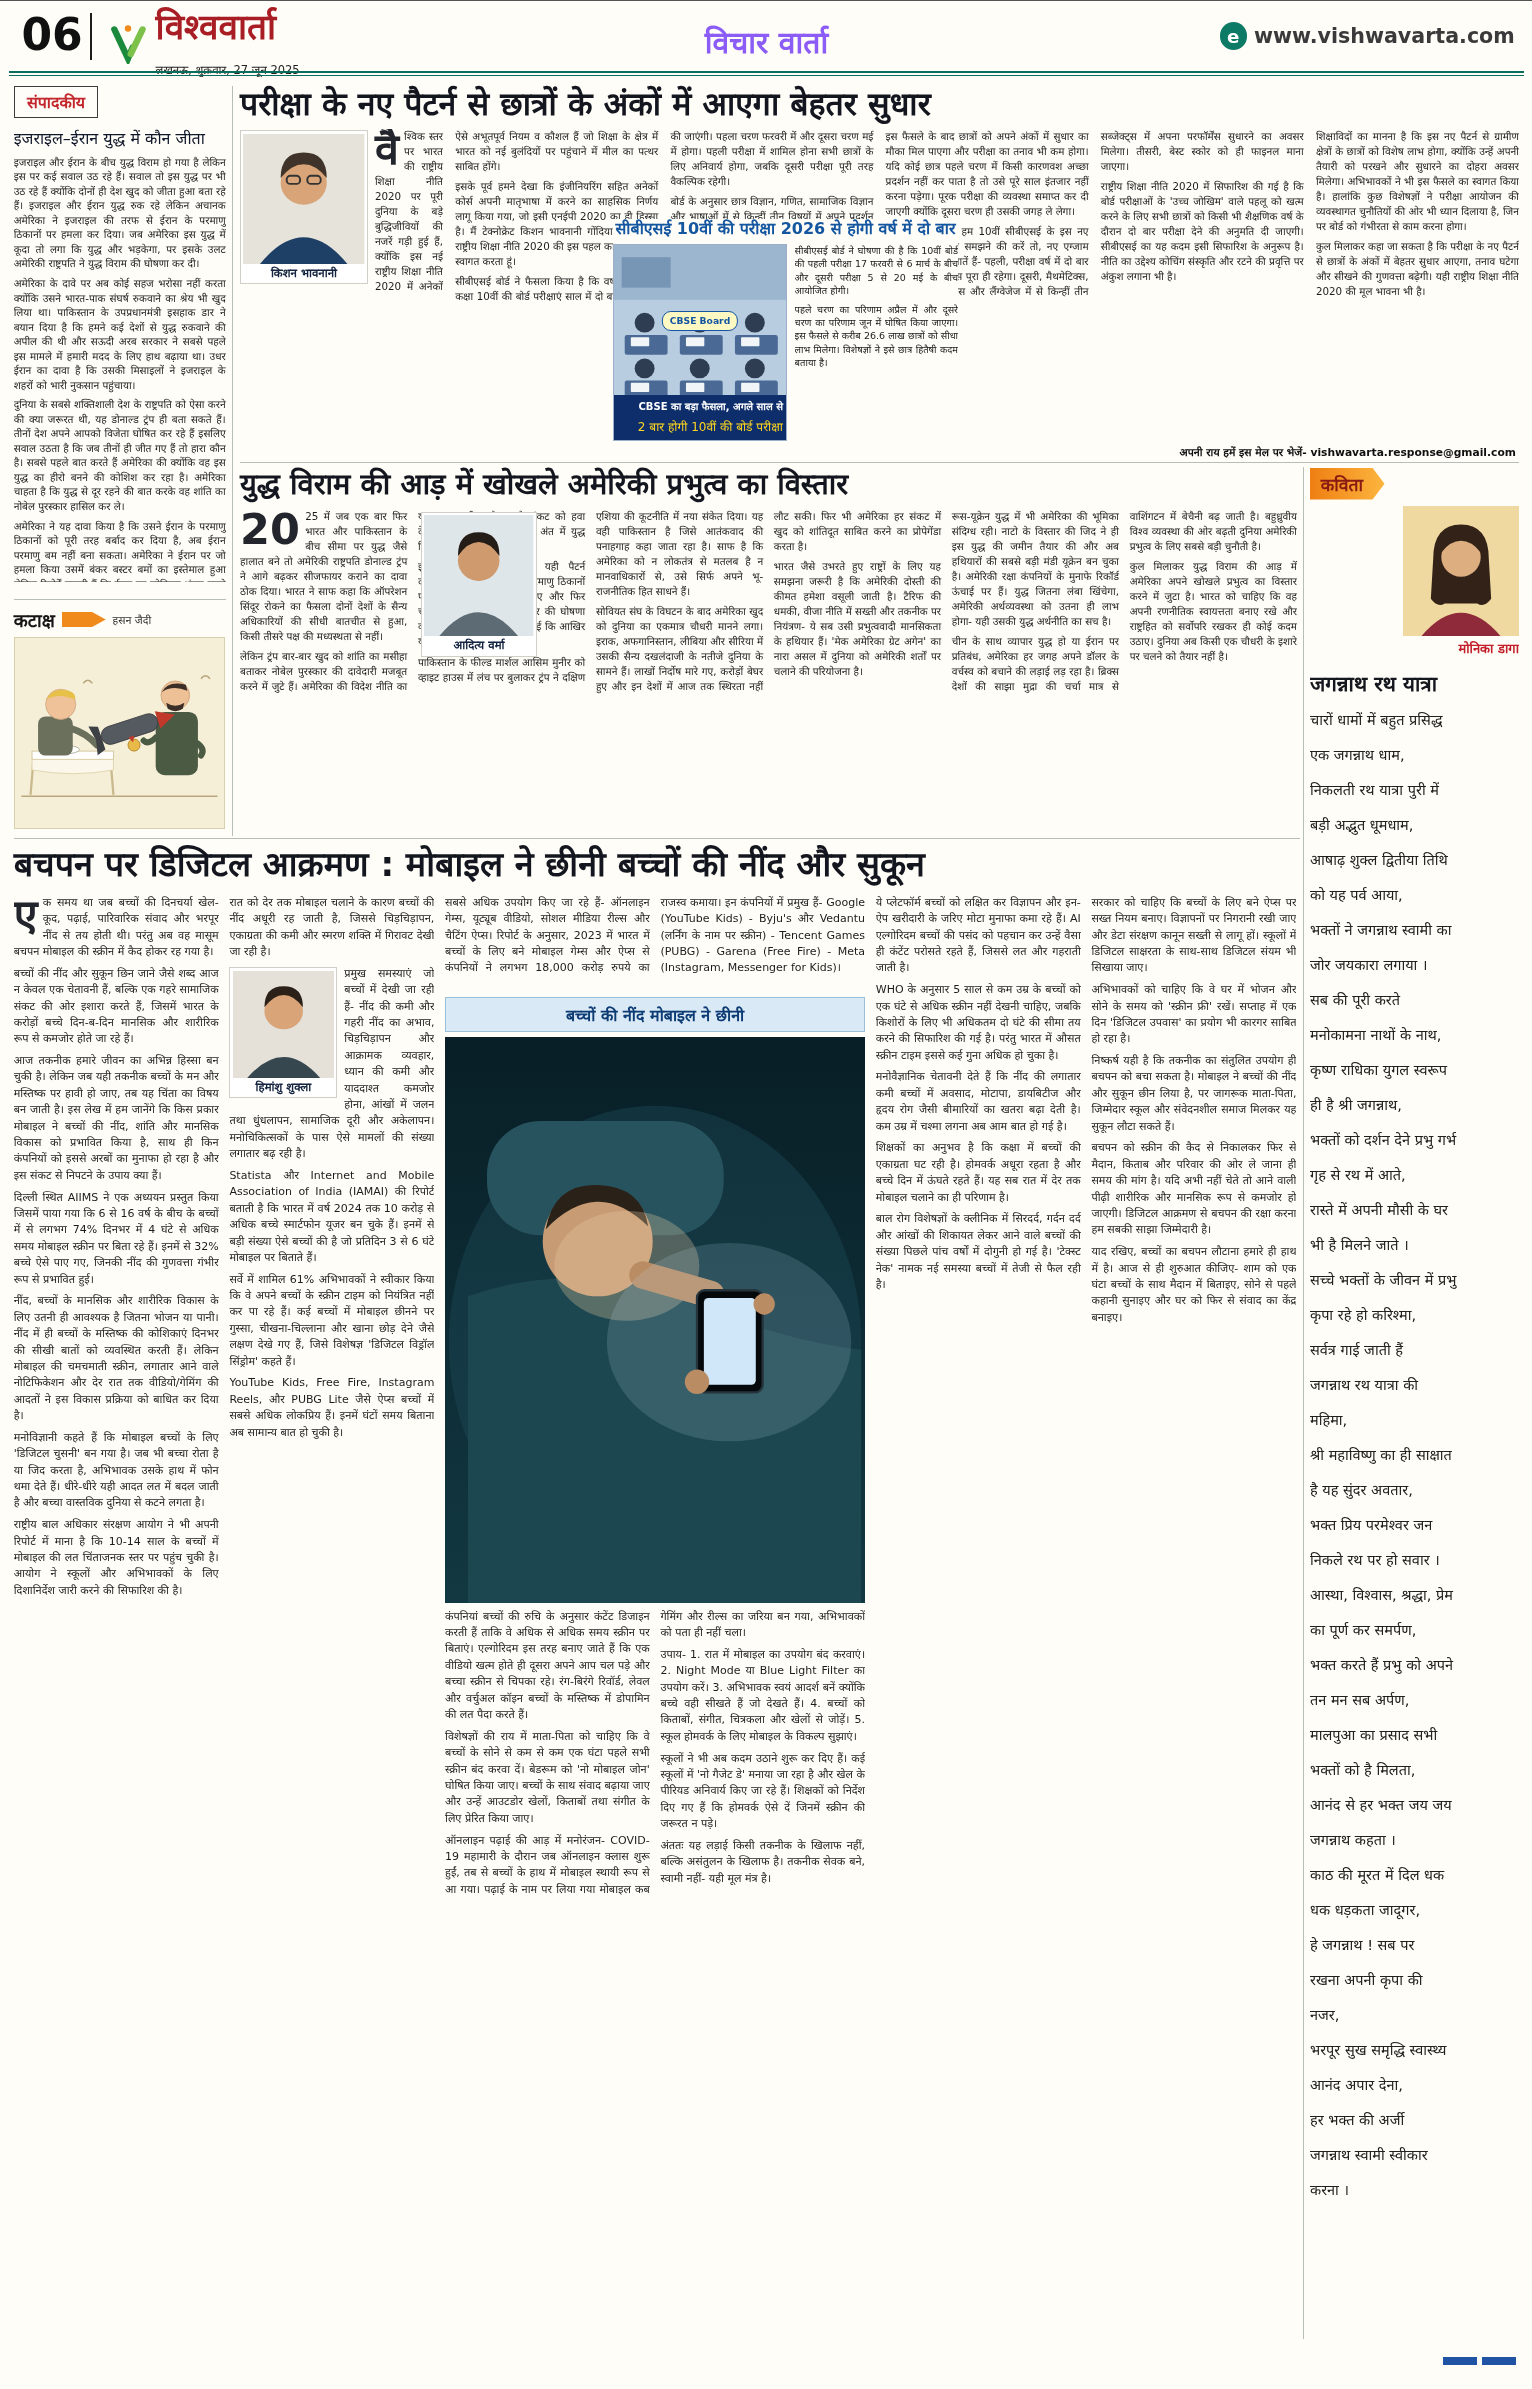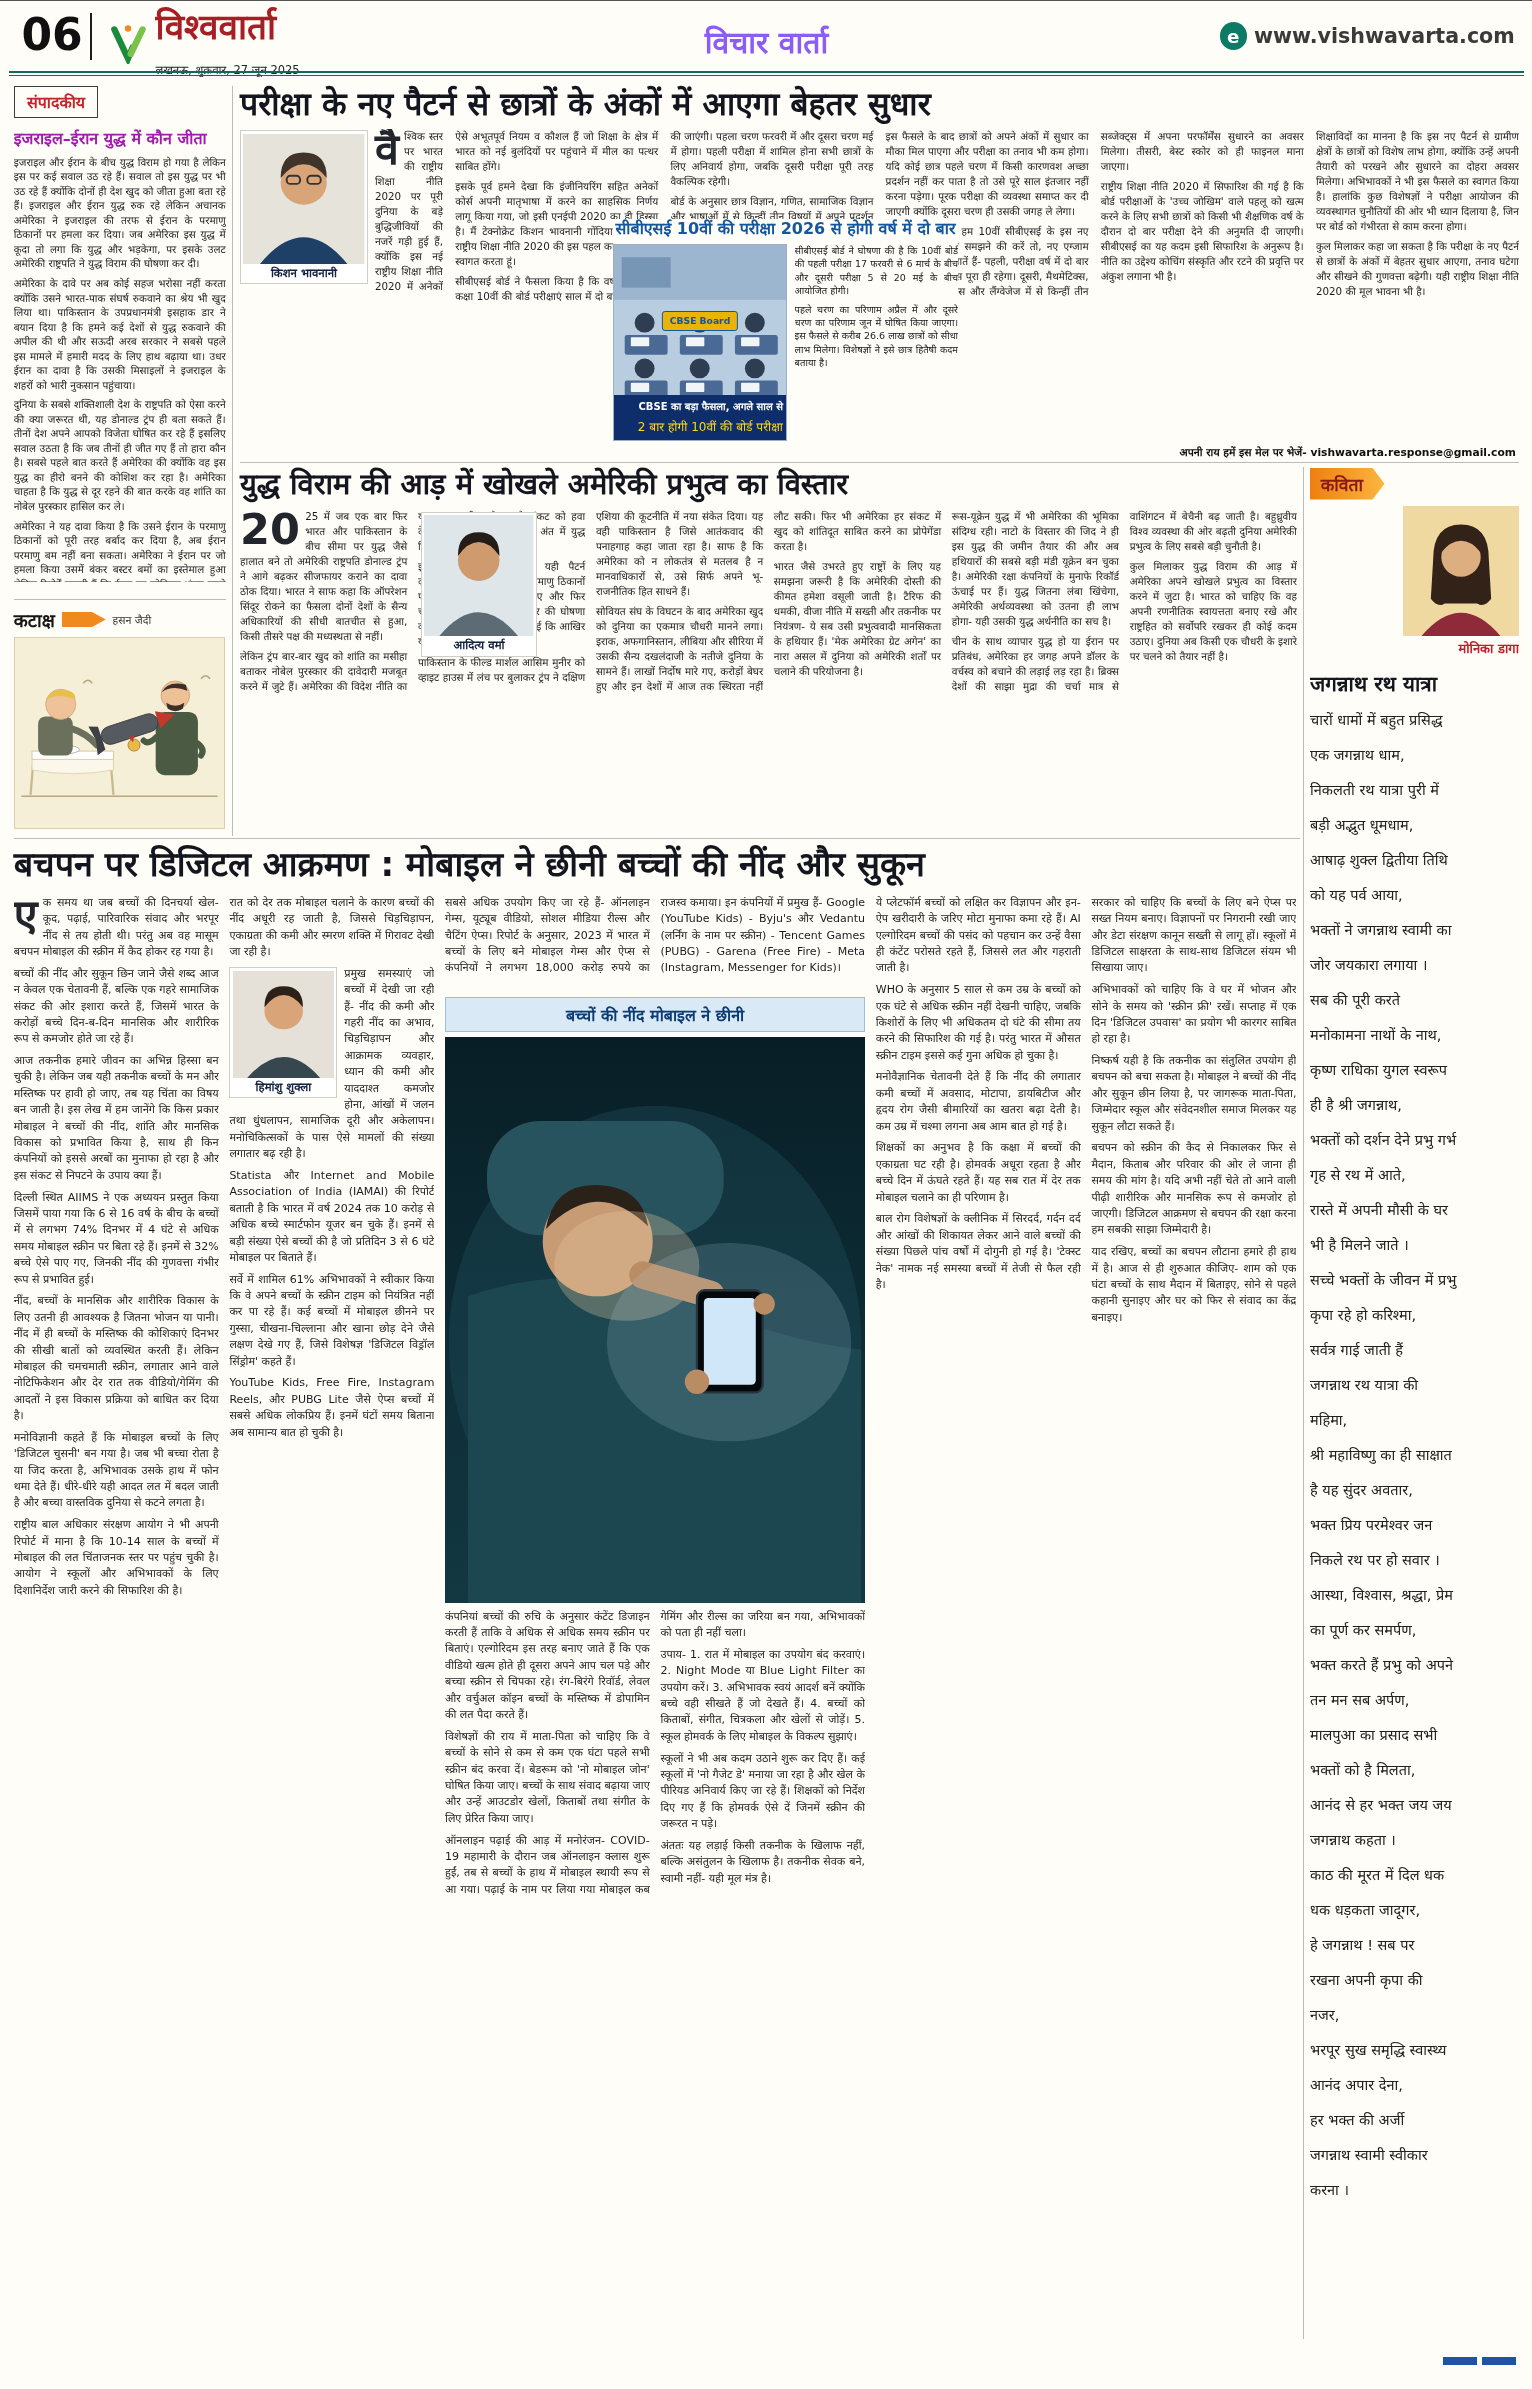--- a/index.html
+++ b/index.html
@@ -25,38 +25,38 @@
   .paras p{margin:0 0 5.3px}
   .dc{float:left;font-size:43px;line-height:37px;font-weight:bold;color:#23252d;padding:2.3px 5.3px 0 0}
   .vline{background:#b7beb9;width:0.8px}
   .hline{background:#b7beb9;height:0.8px}
   .card{background:#fff;border:0.8px solid #cfcfc6;padding:2.3px;text-align:center}
   .card .nm{font-size:11.5px;font-weight:bold;padding:3.1px 0 0.8px;color:#14233f;line-height:1.15}
   .ph{display:block;width:100%}
   
   .ed-badge{display:inline-block;border:1.5px solid #3c3c3c;color:#c2272d;font-size:16px;
             font-weight:bold;padding:3.8px 12.2px}
-  .ed-hl{font-size:16px;font-weight:bold;color:#a21caf;margin:9.2px 0 6.1px;white-space:nowrap}
+  .ed-hl{font-size:16px;font-weight:normal;color:#0f172a;margin:9.2px 0 6.1px;white-space:nowrap}
   .ed-body{font-size:10.3px;line-height:14.5px;overflow:hidden}
   
   .kt-head{display:flex;align-items:center;gap:6.9px;margin-bottom:5.3px}
   .kt-title{font-size:18.3px;font-weight:bold;color:#151515}
   .kt-arrow{width:44px;height:15.3px;background:#f08a1d;
             clip-path:polygon(0 0,68% 0,100% 50%,68% 100%,0 100%)}
   .kt-artist{font-size:10.7px;color:#333}
   .cartoon{border:0.8px solid #d8cfae;background:#f6efd8;display:block}
   
   .a1-body{columns:6;column-gap:12.2px;font-size:10.3px;line-height:15px;overflow:hidden;position:relative}
   .inset{background:#fffdf7}
   .inset-hl{color:#1456a0;font-size:16px;font-weight:bold;text-align:center;line-height:1.22;margin-bottom:5.3px}
   .inset-row{display:flex;gap:7.6px}
   .cbse-img{position:relative;flex:none;overflow:hidden;border:0.8px solid #9bb0c8}
-  .cbse-chip{position:absolute;left:50%;top:66px;transform:translateX(-50%);background:#eab308;
+  .cbse-chip{position:absolute;left:50%;top:66px;transform:translateX(-50%);background:#fef9c3;
              color:#1456a0;font-size:9.2px;font-weight:bold;padding:1.5px 6.9px;border:0.8px solid #1456a0;
-             border-radius:3px;white-space:nowrap}
+             border-radius:9px;white-space:nowrap}
   .cbse-band{position:absolute;left:0;right:0;bottom:0;background:#0d2d6b;padding:4.6px 3.1px;text-align:right}
   .cbse-band .l1{color:#fff;font-size:10px;font-weight:bold}
   .cbse-band .l2{color:#ffd61f;font-size:12px;font-weight:normal;margin-top:6px}
   .inset-side{font-size:9.5px;line-height:13.4px;overflow:hidden}
   .feedback{font-size:10.7px;font-weight:bold;color:#101010}
   
   .a2-body{columns:6;column-gap:10.7px;font-size:10.3px;line-height:15px;overflow:hidden}
   
   .kv-badge{display:inline-block;background:linear-gradient(90deg,#ef7f12,#fcb63f);color:#8a1b12;
             font-size:17.6px;font-weight:bold;padding:3.8px 21.4px 3.8px 10.7px;

